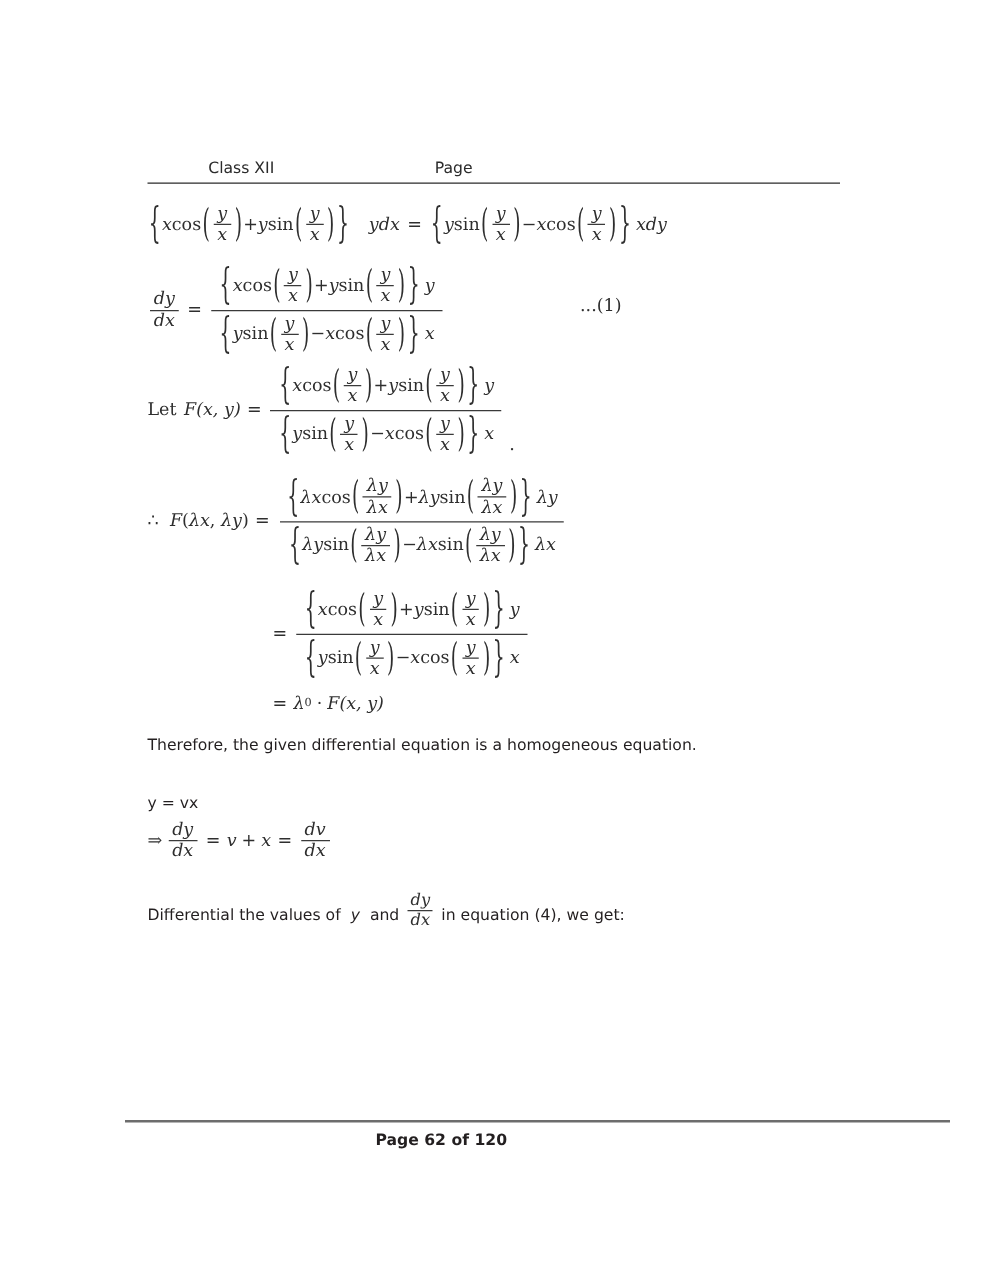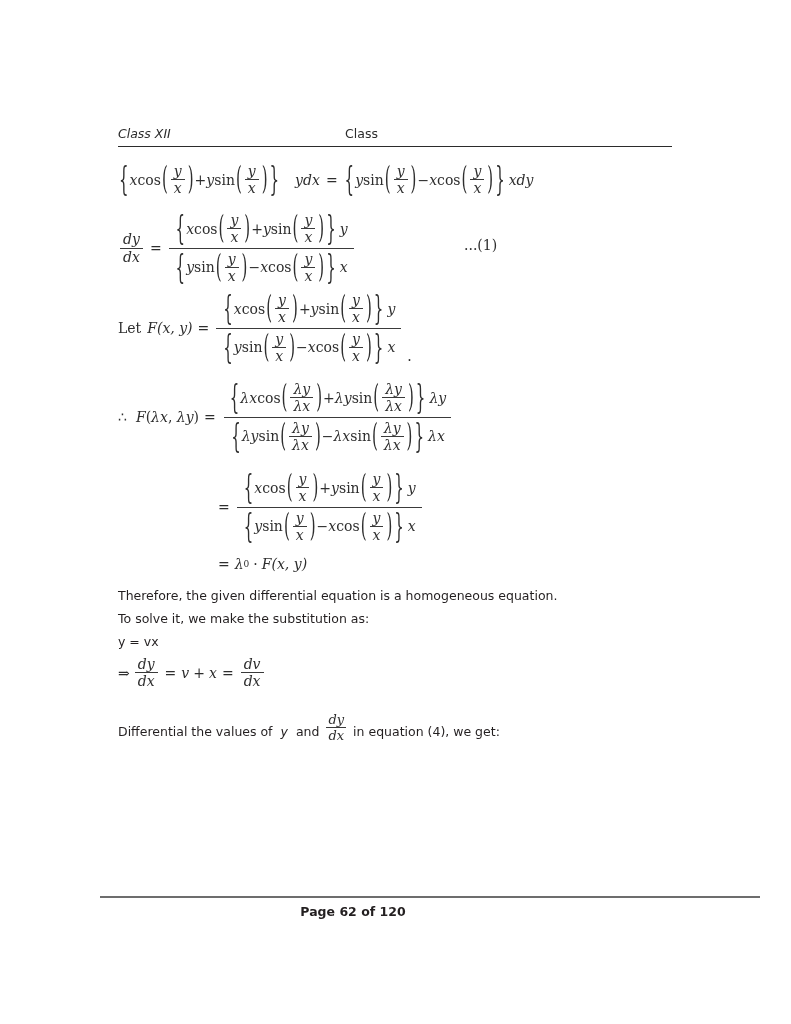--- a/index.html
+++ b/index.html
@@ -27,21 +27,21 @@
     position: absolute;
     left: 118px;
     top: 126px;
     width: 554px;
     display: flex;
     align-items: baseline;
     font-size: 12.5px;
     color: #2b2b2b;
     font-family: "DejaVu Sans", sans-serif;
   }
-  .header-left { width: 150px; text-align: left; font-style: italic; }
+  .header-left { width: 150px; text-align: center; }
   .header-center { flex: 1; text-align: center; }
   .header-right { width: 110px; text-align: right; }
   .header-rule {
     position: absolute;
     left: 118px;
     top: 146px;
     width: 554px;
     height: 1px;
     background: #2b2b2b;
   }
@@ -147,21 +147,21 @@
     color: #231f20;
   }
 </style>
 </head>
 <body>
 
 <div class="page">
 
   <div class="header">
     <div class="header-left">Class XII</div>
-    <div class="header-right">Class</div>
+    <div class="header-right">Page</div>
   </div>
   <div class="header-rule"></div>
 
   <div class="eqline math" style="left:118px; top:164px;">
     <span class="row">
       <span class="delim brace">{</span>
       <span class="mi">x</span>
         <span class="mfn">cos</span>
       <span class="delim">(</span>
       <span class="frac">
@@ -455,21 +455,20 @@
       <span class="mo" style="margin-right:5px;">=</span>
       <span class="mi">λ</span>
         <sup style="font-size:9px;">0</sup>
       <span class="mo" style="margin:0 4px;">·</span>
       <span class="mi">F</span>
       <span class="mi">(x, y)</span>
     </span>
   </div>
 
   <div class="para" style="left:118px; top:588px;">Therefore, the given differential equation is a homogeneous equation.</div>
-  <div class="para" style="left:118px; top:611px;">To solve it, we make the substitution as:</div>
   <div class="para it" style="left:118px; top:634px;">y = vx</div>
 
   <div class="eqline math" style="left:118px; top:657px;">
     <span class="row">
       <span class="mo">⇒</span>
       <span class="frac" style="margin-left:5px;">
         <span class="num mi">dy</span>
         <span class="den mi">dx</span>
       </span>
       <span class="mo" style="margin:0 5px;">=</span>

